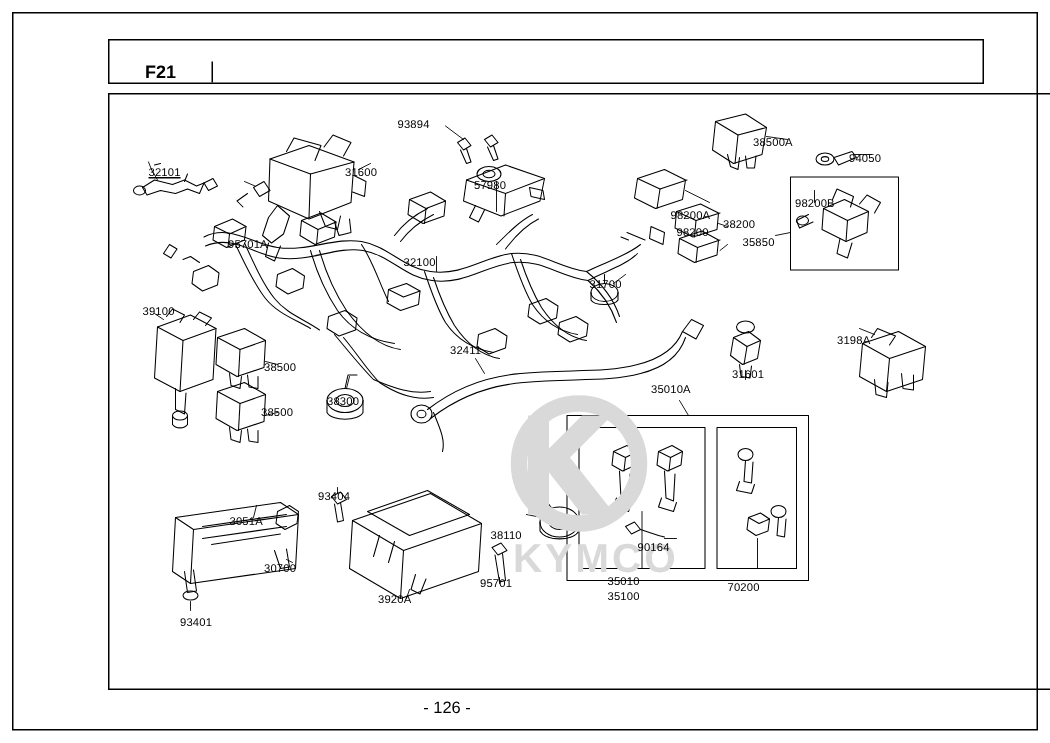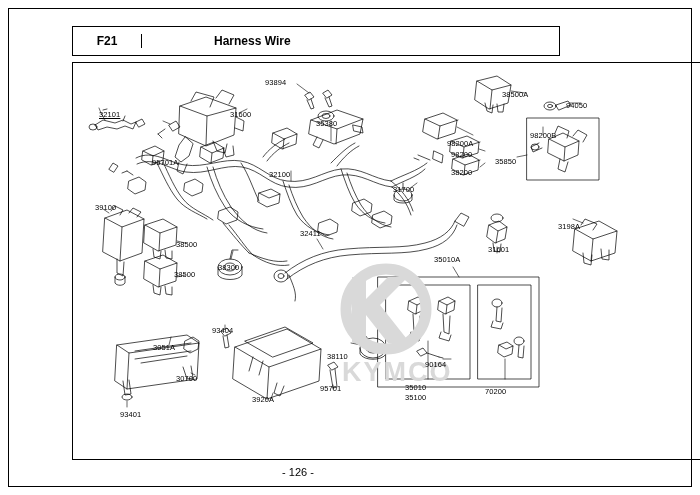--- a/index.html
+++ b/index.html
@@ -23,27 +23,26 @@
     width: 684px;
     height: 479px;
     border: 1px solid #000;
     box-sizing: border-box;
   }
   
   .title-block {
     position: absolute;
     left: 72px;
     top: 26px;
-    width: 488px;
+    width: 584px;
     height: 30px;
     border: 1px solid #000;
     box-sizing: border-box;
     display: flex;
-    align-items: center;
-    gap: 44px;
+    align-items: flex-end;
   }
   .title-code {
     width: 68px;
     border-right: 1px solid #000;
     display: flex;
     align-items: center;
     justify-content: center;
     font-size: 12px;
     font-weight: bold;
     color: #000;
@@ -108,21 +107,20 @@
 </style>
 </head>
 <body>
 
 <div id="page">
 
   <div class="outer-frame"></div>
 
   <div class="title-block">
     <div class="title-code">F21</div>
-    <div class="title-name">Harness Wire</div>
   </div>
 
   <div class="drawing-frame">
 
     <div class="art">
       <svg viewBox="0 0 552 398" width="552" height="398" xmlns="http://www.w3.org/2000/svg">
         <g fill="none" stroke="#000" stroke-width="0.7" stroke-linejoin="round" stroke-linecap="round">
 
           <path d="M22 62 L30 57 L42 60 L50 57 L58 61 L63 59"></path>
           <path d="M22 62 L25 67 L34 64 L44 66 L52 63 L60 66 L63 59"></path>
@@ -418,26 +416,26 @@
       </svg>
     </div>
 
   </div>
 
   <div class="lbl" style="left:265px; top:78px;">93894</div>
   <div class="lbl" style="left:502px; top:90px;">38500A</div>
   <div class="lbl" style="left:566px; top:101px;">94050</div>
   <div class="lbl" style="left:99px; top:110px;text-decoration:underline;">32101</div>
   <div class="lbl" style="left:230px; top:110px;">31600</div>
-  <div class="lbl" style="left:316px; top:119px;">35380</div>
+  <div class="lbl" style="left:316px; top:119px;">57980</div>
   <div class="lbl" style="left:530px; top:131px;">98200B</div>
   <div class="lbl" style="left:152px; top:125px;margin-top:33px;">95701A</div>
   <div class="lbl" style="left:447px; top:139px;">98200A</div>
   <div class="lbl" style="left:451px; top:150px;">98200</div>
-  <div class="lbl" style="left:451px; top:168px;">38200</div>
+  <div class="lbl" style="left:451px; top:145px;padding-left:31px;">38200</div>
   <div class="lbl" style="left:495px; top:157px;">35850</div>
   <div class="lbl" style="left:269px; top:170px;">32100</div>
   <div class="lbl" style="left:393px; top:185px;">31700</div>
   <div class="lbl" style="left:95px; top:203px;">39100</div>
   <div class="lbl" style="left:558px; top:222px;">3198A</div>
   <div class="lbl" style="left:300px; top:229px;">32411</div>
   <div class="lbl" style="left:176px; top:240px;">38500</div>
   <div class="lbl" style="left:488px; top:245px;">31601</div>
   <div class="lbl" style="left:218px; top:263px;">38300</div>
   <div class="lbl" style="left:174px; top:270px;">38500</div>

